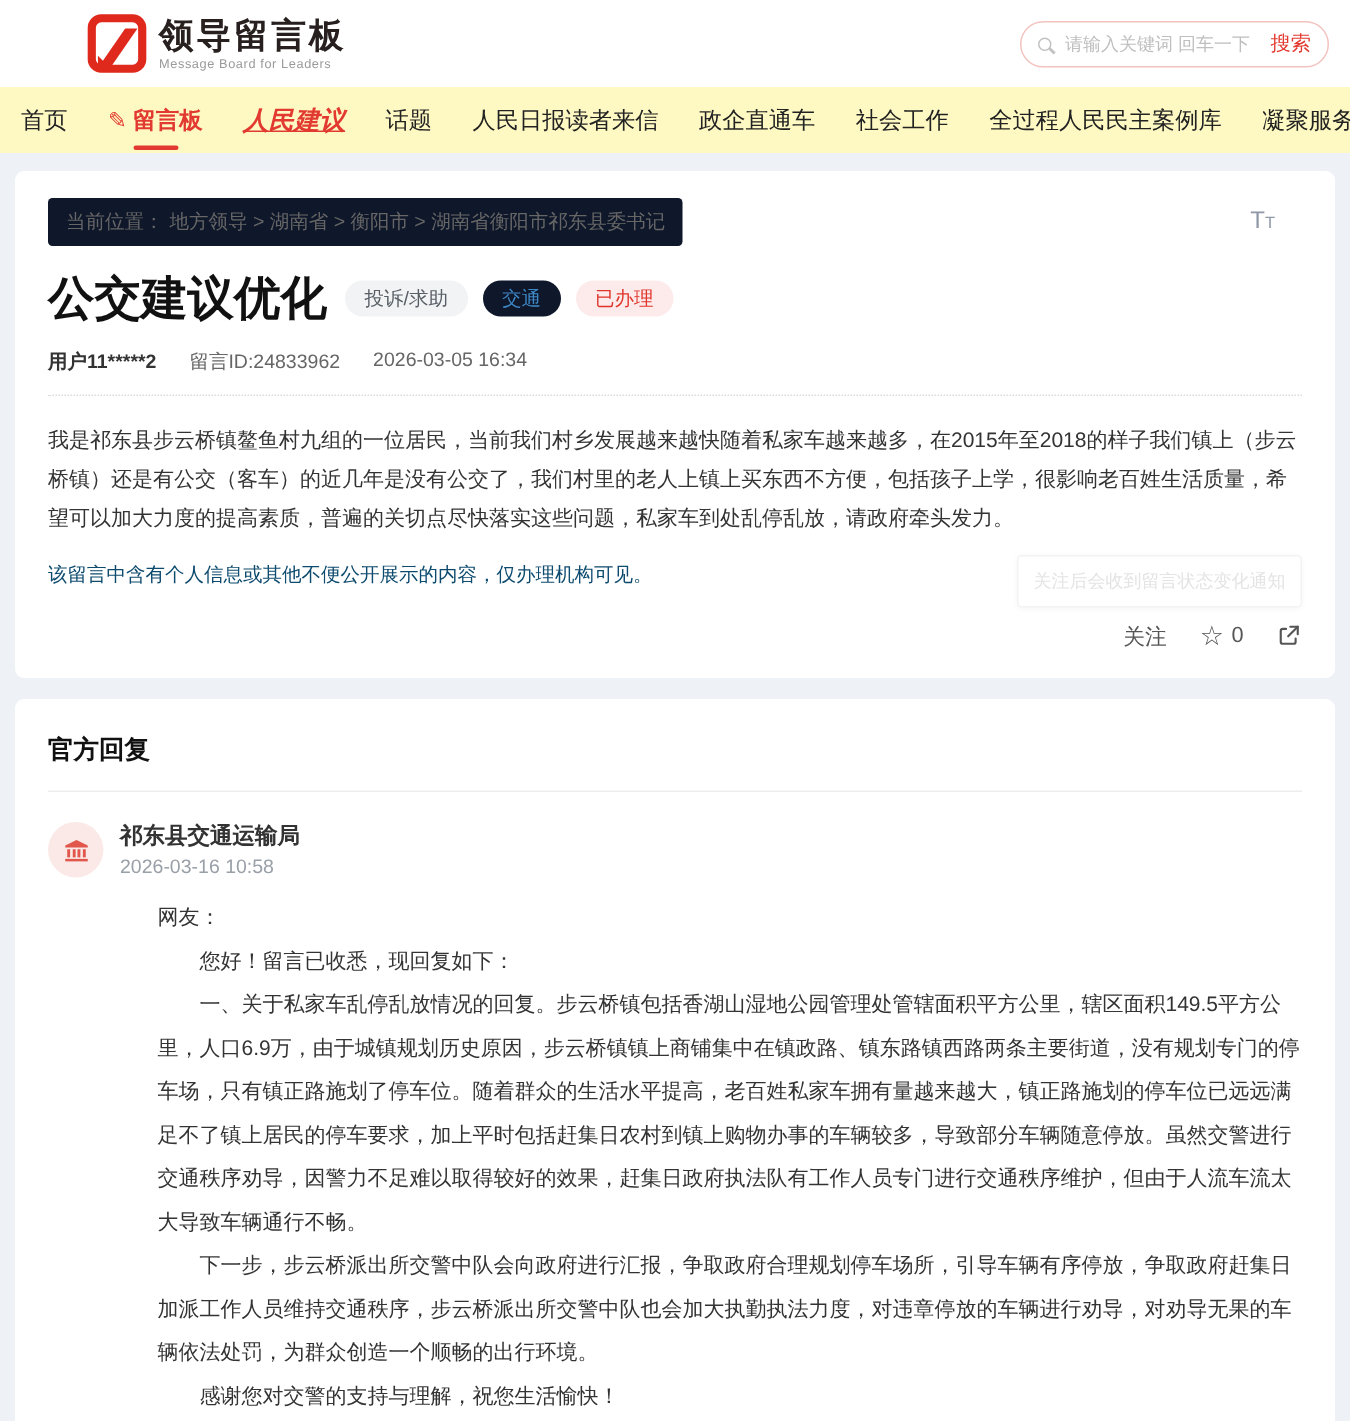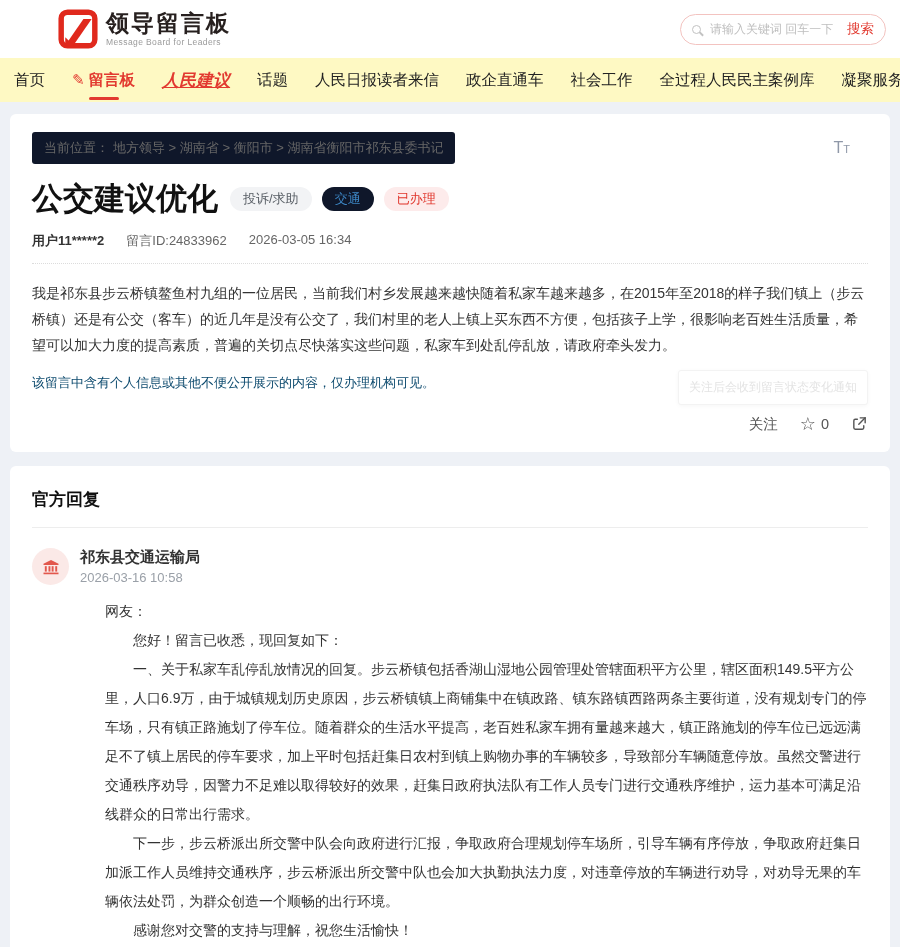--- a/index.html
+++ b/index.html
@@ -257,21 +257,21 @@
       </span>
       <span>
         <div class="agency-name">祁东县交通运输局</div>
         <div class="reply-date">2026-03-16 10:58</div>
       </span>
     </div>
 
     <div class="reply-body">
         <p class="reply-p no-indent">网友：</p>
         <p class="reply-p">您好！留言已收悉，现回复如下：</p>
-        <p class="reply-p">一、关于私家车乱停乱放情况的回复。步云桥镇包括香湖山湿地公园管理处管辖面积平方公里，辖区面积149.5平方公里，人口6.9万，由于城镇规划历史原因，步云桥镇镇上商铺集中在镇政路、镇东路镇西路两条主要街道，没有规划专门的停车场，只有镇正路施划了停车位。随着群众的生活水平提高，老百姓私家车拥有量越来越大，镇正路施划的停车位已远远满足不了镇上居民的停车要求，加上平时包括赶集日农村到镇上购物办事的车辆较多，导致部分车辆随意停放。虽然交警进行交通秩序劝导，因警力不足难以取得较好的效果，赶集日政府执法队有工作人员专门进行交通秩序维护，运力基本可满足沿线群众的日常出行需求。</p>
+        <p class="reply-p">一、关于私家车乱停乱放情况的回复。步云桥镇包括香湖山湿地公园管理处管辖面积平方公里，辖区面积149.5平方公里，人口6.9万，由于城镇规划历史原因，步云桥镇镇上商铺集中在镇政路、镇东路镇西路两条主要街道，没有规划专门的停车场，只有镇正路施划了停车位。随着群众的生活水平提高，老百姓私家车拥有量越来越大，镇正路施划的停车位已远远满足不了镇上居民的停车要求，加上平时包括赶集日农村到镇上购物办事的车辆较多，导致部分车辆随意停放。虽然交警进行交通秩序劝导，因警力不足难以取得较好的效果，赶集日政府执法队有工作人员专门进行交通秩序维护，但由于人流车流太大导致车辆通行不畅。</p>
         <p class="reply-p">下一步，步云桥派出所交警中队会向政府进行汇报，争取政府合理规划停车场所，引导车辆有序停放，争取政府赶集日加派工作人员维持交通秩序，步云桥派出所交警中队也会加大执勤执法力度，对违章停放的车辆进行劝导，对劝导无果的车辆依法处罚，为群众创造一个顺畅的出行环境。</p>
         <p class="reply-p">感谢您对交警的支持与理解，祝您生活愉快！</p>
         <p class="reply-p">二、关于班车问题的回复。2026年3月9日我局组织运输股、行政审批股、县道路运输服务中心，进行初步研讨，目前步云桥至祁东段现有运营班车16台（包括祁东至太和堂，祁东至步云桥），运力基本可满足沿线群众的日常出行需求。关于该路段开通公交车事宜，现阶段暂不具备实施条件，主要原因有两点：一是公交开通前期购买新公交车投入成本较高，暂无企业愿意参与投资运营；二是县级财政保障能力有限，暂仅能满足现有城乡公交相关补贴资金。</p>
       </div>
 
   </section>
 
 </main>
 
 </body></html>

